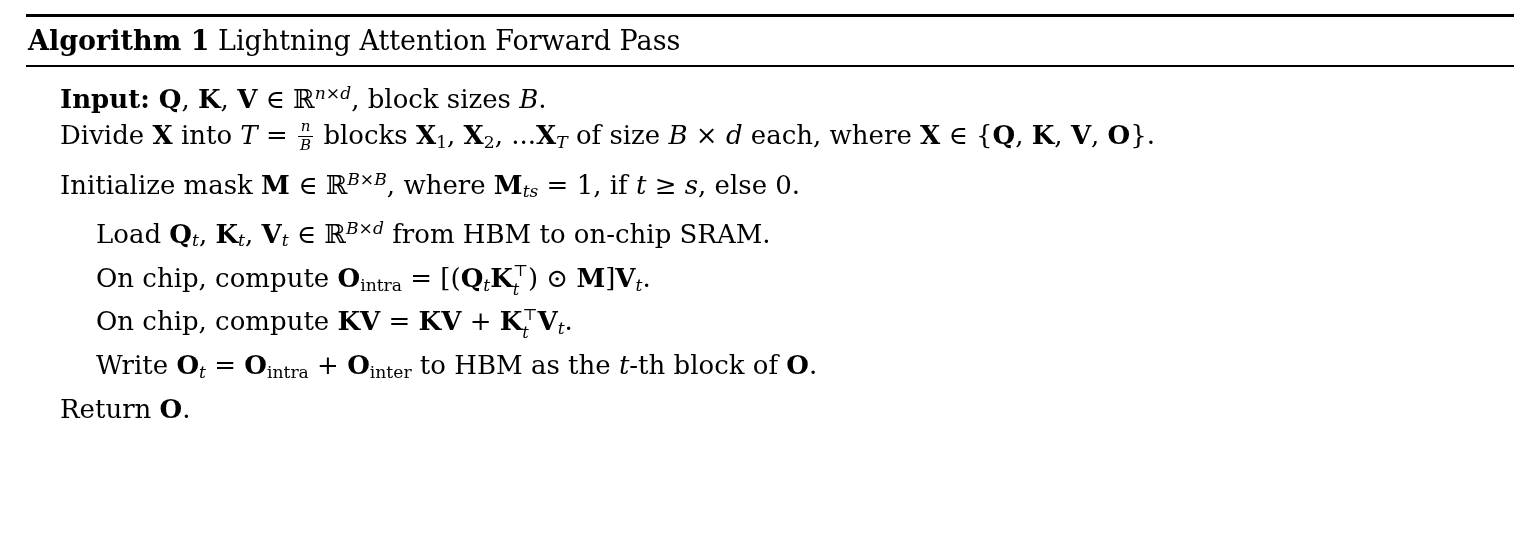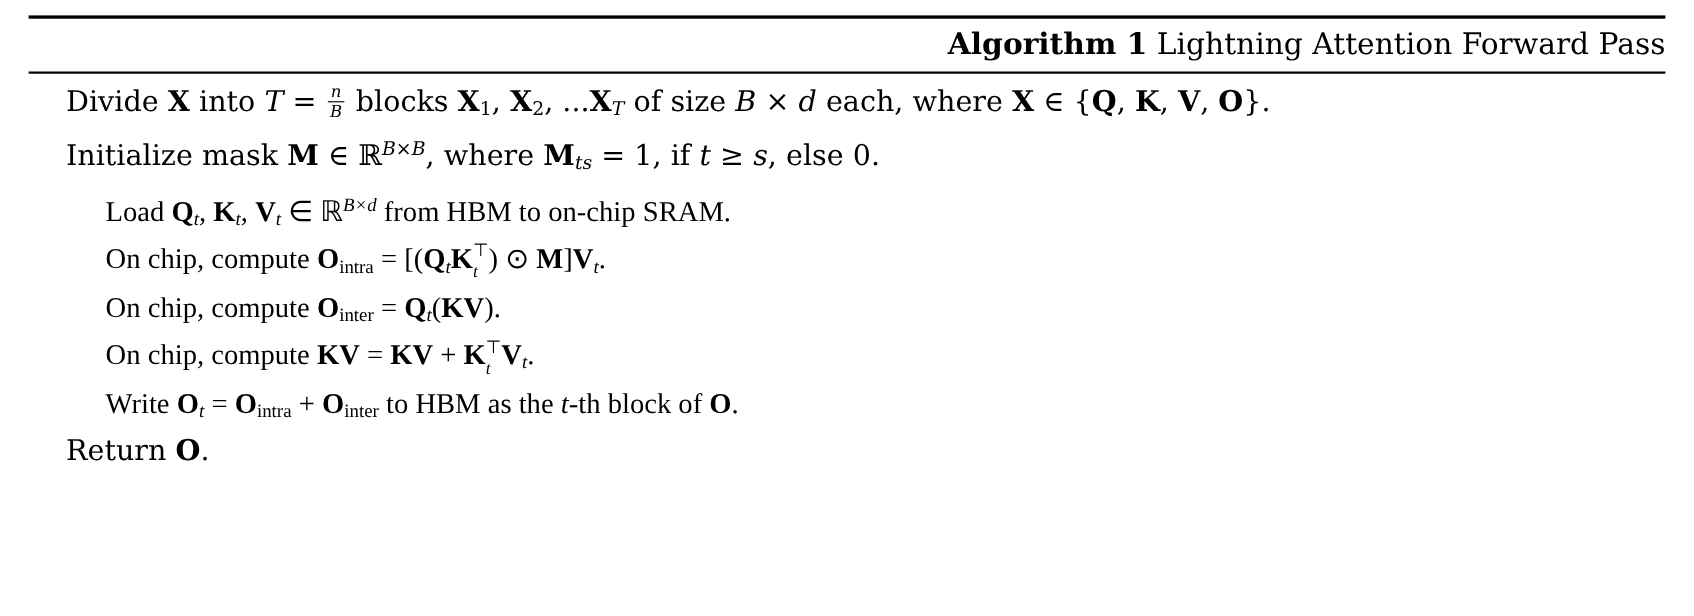--- a/index.html
+++ b/index.html
@@ -19,31 +19,30 @@
     padding: 14px 26px 0 26px;
   }
   .rule { background: #000; }
   .rule.thick { height: 3px; }
   .rule.thin { height: 1.5px; }
   .algo-title {
     font-size: 27px;
     line-height: 48px;
     padding-left: 2px;
     white-space: nowrap;
-    text-align: right;
   }
   .algo-body {
     padding: 8px 0 10px 0;
   }
   .algo-line {
     line-height: 37px;
     white-space: nowrap;
   }
   .indent-0 { padding-left: 34px; }
-  .indent-1 { padding-left: 70px; font-family: Liberation Serif, serif; }
+  .indent-1 { padding-left: 70px; }
 
   .tk-b  { font-weight: bold; }
   .tk-i  { font-style: italic; }
   .tk-sub, .tk-subi { font-size: 66%; vertical-align: -0.22em; }
   .tk-subi { font-style: italic; }
   .tk-sup, .tk-supi { font-size: 66%; vertical-align: 0.5em; }
   .tk-supi { font-style: italic; }
 
   .frac {
     display: inline-block;
@@ -71,23 +70,23 @@
 <body>
 
 <div class="algo">
   <div class="rule thick"></div>
   <div class="algo-title">
     <span class="tk-b">Algorithm 1</span>
     <span>Lightning Attention Forward Pass</span>
   </div>
   <div class="rule thin"></div>
   <div class="algo-body">
+      <div class="algo-line indent-0"><span class="tk-b">Input: </span><span class="tk-b">Q</span><span class="tk-p">, </span><span class="tk-b">K</span><span class="tk-p">, </span><span class="tk-b">V</span><span class="tk-p"> ∈ ℝ</span><span class="tk-supi">n×d</span><span class="tk-p">, block sizes </span><span class="tk-i">B</span><span class="tk-p">.</span></div>
       <div class="algo-line indent-0"><span class="tk-p">Divide </span><span class="tk-b">X</span><span class="tk-p"> into </span><span class="tk-i">T</span><span class="tk-p"> = </span><span class="frac"><span class="num">n</span><span class="den">B</span></span><span class="tk-p"> blocks </span><span class="tk-b">X</span><span class="tk-sub">1</span><span class="tk-p">, </span><span class="tk-b">X</span><span class="tk-sub">2</span><span class="tk-p">, ...</span><span class="tk-b">X</span><span class="tk-subi">T</span><span class="tk-p"> of size </span><span class="tk-i">B</span><span class="tk-p"> × </span><span class="tk-i">d</span><span class="tk-p"> each, where </span><span class="tk-b">X</span><span class="tk-p"> ∈ {</span><span class="tk-b">Q</span><span class="tk-p">, </span><span class="tk-b">K</span><span class="tk-p">, </span><span class="tk-b">V</span><span class="tk-p">, </span><span class="tk-b">O</span><span class="tk-p">}.</span></div>
       <div class="algo-line indent-0"><span class="tk-p">Initialize mask </span><span class="tk-b">M</span><span class="tk-p"> ∈ ℝ</span><span class="tk-supi">B×B</span><span class="tk-p">, where </span><span class="tk-b">M</span><span class="tk-subi">ts</span><span class="tk-p"> = 1, if </span><span class="tk-i">t</span><span class="tk-p"> ≥ </span><span class="tk-i">s</span><span class="tk-p">, else 0.</span></div>
       <div class="algo-line indent-1"><span class="tk-p">Load </span><span class="tk-b">Q</span><span class="tk-subi">t</span><span class="tk-p">, </span><span class="tk-b">K</span><span class="tk-subi">t</span><span class="tk-p">, </span><span class="tk-b">V</span><span class="tk-subi">t</span><span class="tk-p"> ∈ ℝ</span><span class="tk-supi">B×d</span><span class="tk-p"> from HBM to on-chip SRAM.</span></div>
       <div class="algo-line indent-1"><span class="tk-p">On chip, compute </span><span class="tk-b">O</span><span class="tk-sub">intra</span><span class="tk-p"> = [(</span><span class="tk-b">Q</span><span class="tk-subi">t</span><span class="tk-b">K</span><span class="ss"><span class="ss-sup">⊤</span><span class="ss-sub">t</span></span><span class="tk-p">) ⊙ </span><span class="tk-b">M</span><span class="tk-p">]</span><span class="tk-b">V</span><span class="tk-subi">t</span><span class="tk-p">.</span></div>
-      <div class="algo-line indent-1"><span class="tk-p">On chip, compute </span><span class="tk-b">O</span><span class="tk-sub">inter</span><span class="tk-p"> = </span><span class="tk-b">Q</span><span class="tk-subi">t</span><span class="tk-p">(</span><span class="tk-b">KV</span><span class="tk-p">).</span></div>
       <div class="algo-line indent-1"><span class="tk-p">On chip, compute </span><span class="tk-b">KV</span><span class="tk-p"> = </span><span class="tk-b">KV</span><span class="tk-p"> + </span><span class="tk-b">K</span><span class="ss"><span class="ss-sup">⊤</span><span class="ss-sub">t</span></span><span class="tk-b">V</span><span class="tk-subi">t</span><span class="tk-p">.</span></div>
       <div class="algo-line indent-1"><span class="tk-p">Write </span><span class="tk-b">O</span><span class="tk-subi">t</span><span class="tk-p"> = </span><span class="tk-b">O</span><span class="tk-sub">intra</span><span class="tk-p"> + </span><span class="tk-b">O</span><span class="tk-sub">inter</span><span class="tk-p"> to HBM as the </span><span class="tk-i">t</span><span class="tk-p">-th block of </span><span class="tk-b">O</span><span class="tk-p">.</span></div>
       <div class="algo-line indent-0"><span class="tk-p">Return </span><span class="tk-b">O</span><span class="tk-p">.</span></div>
     </div>
 
 </div>
 
 </body></html>

